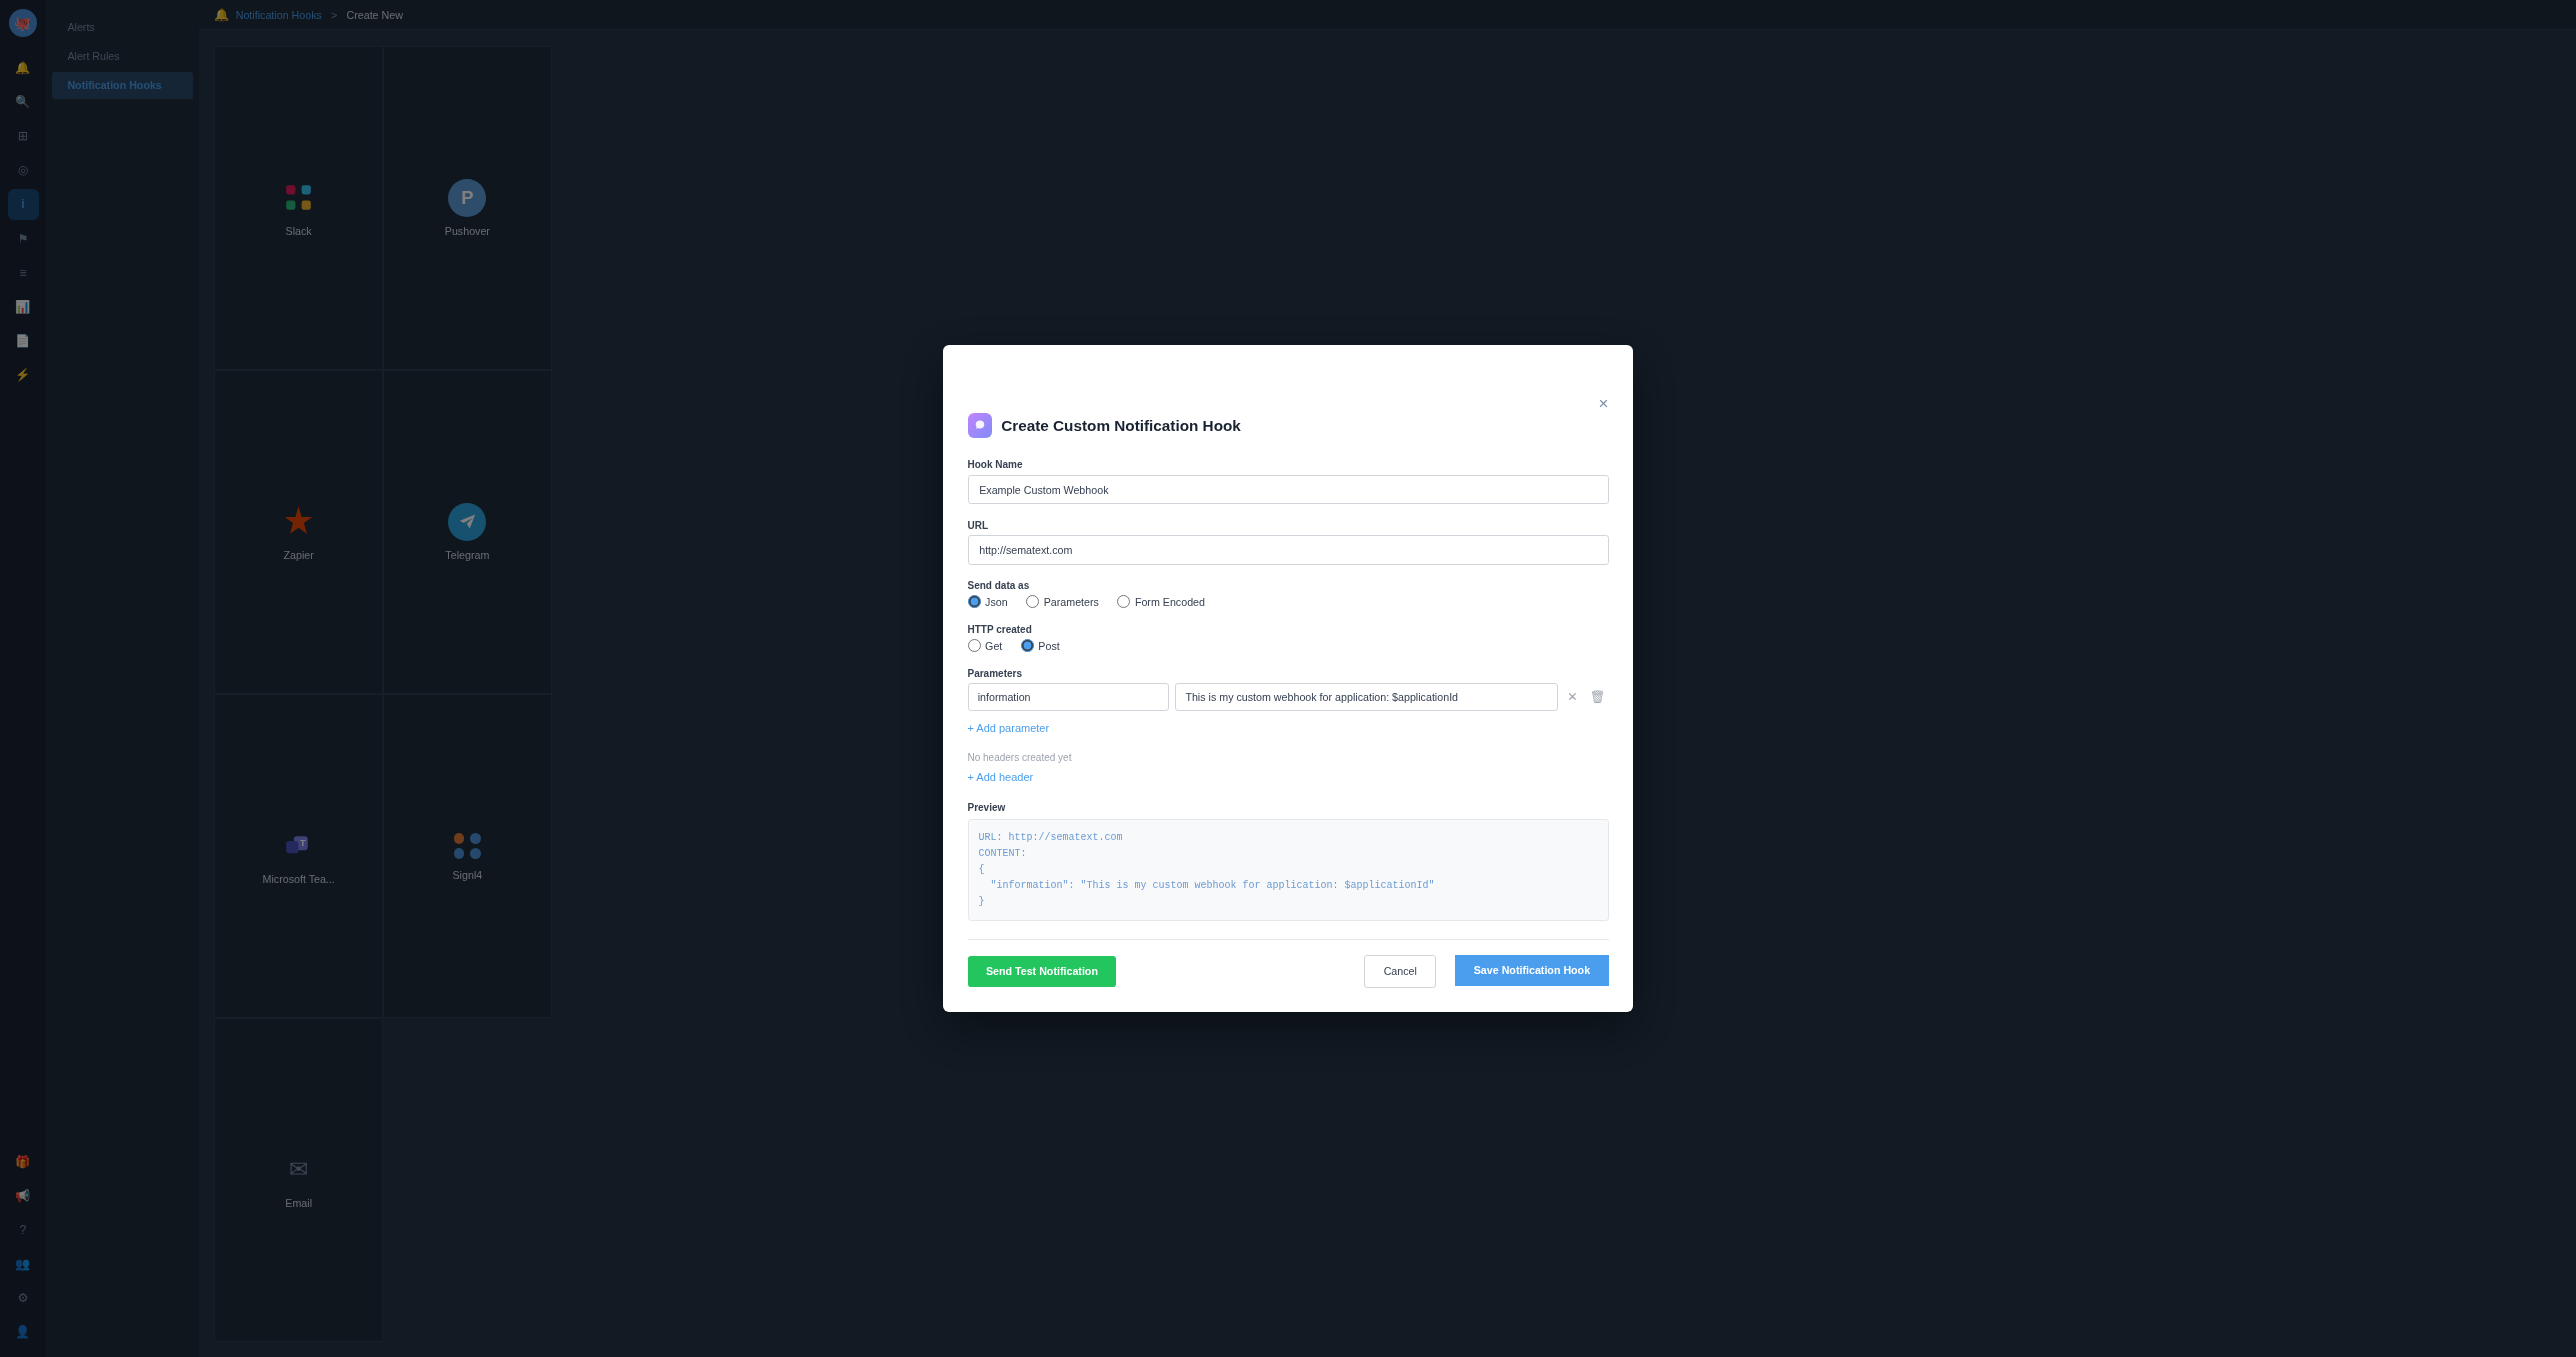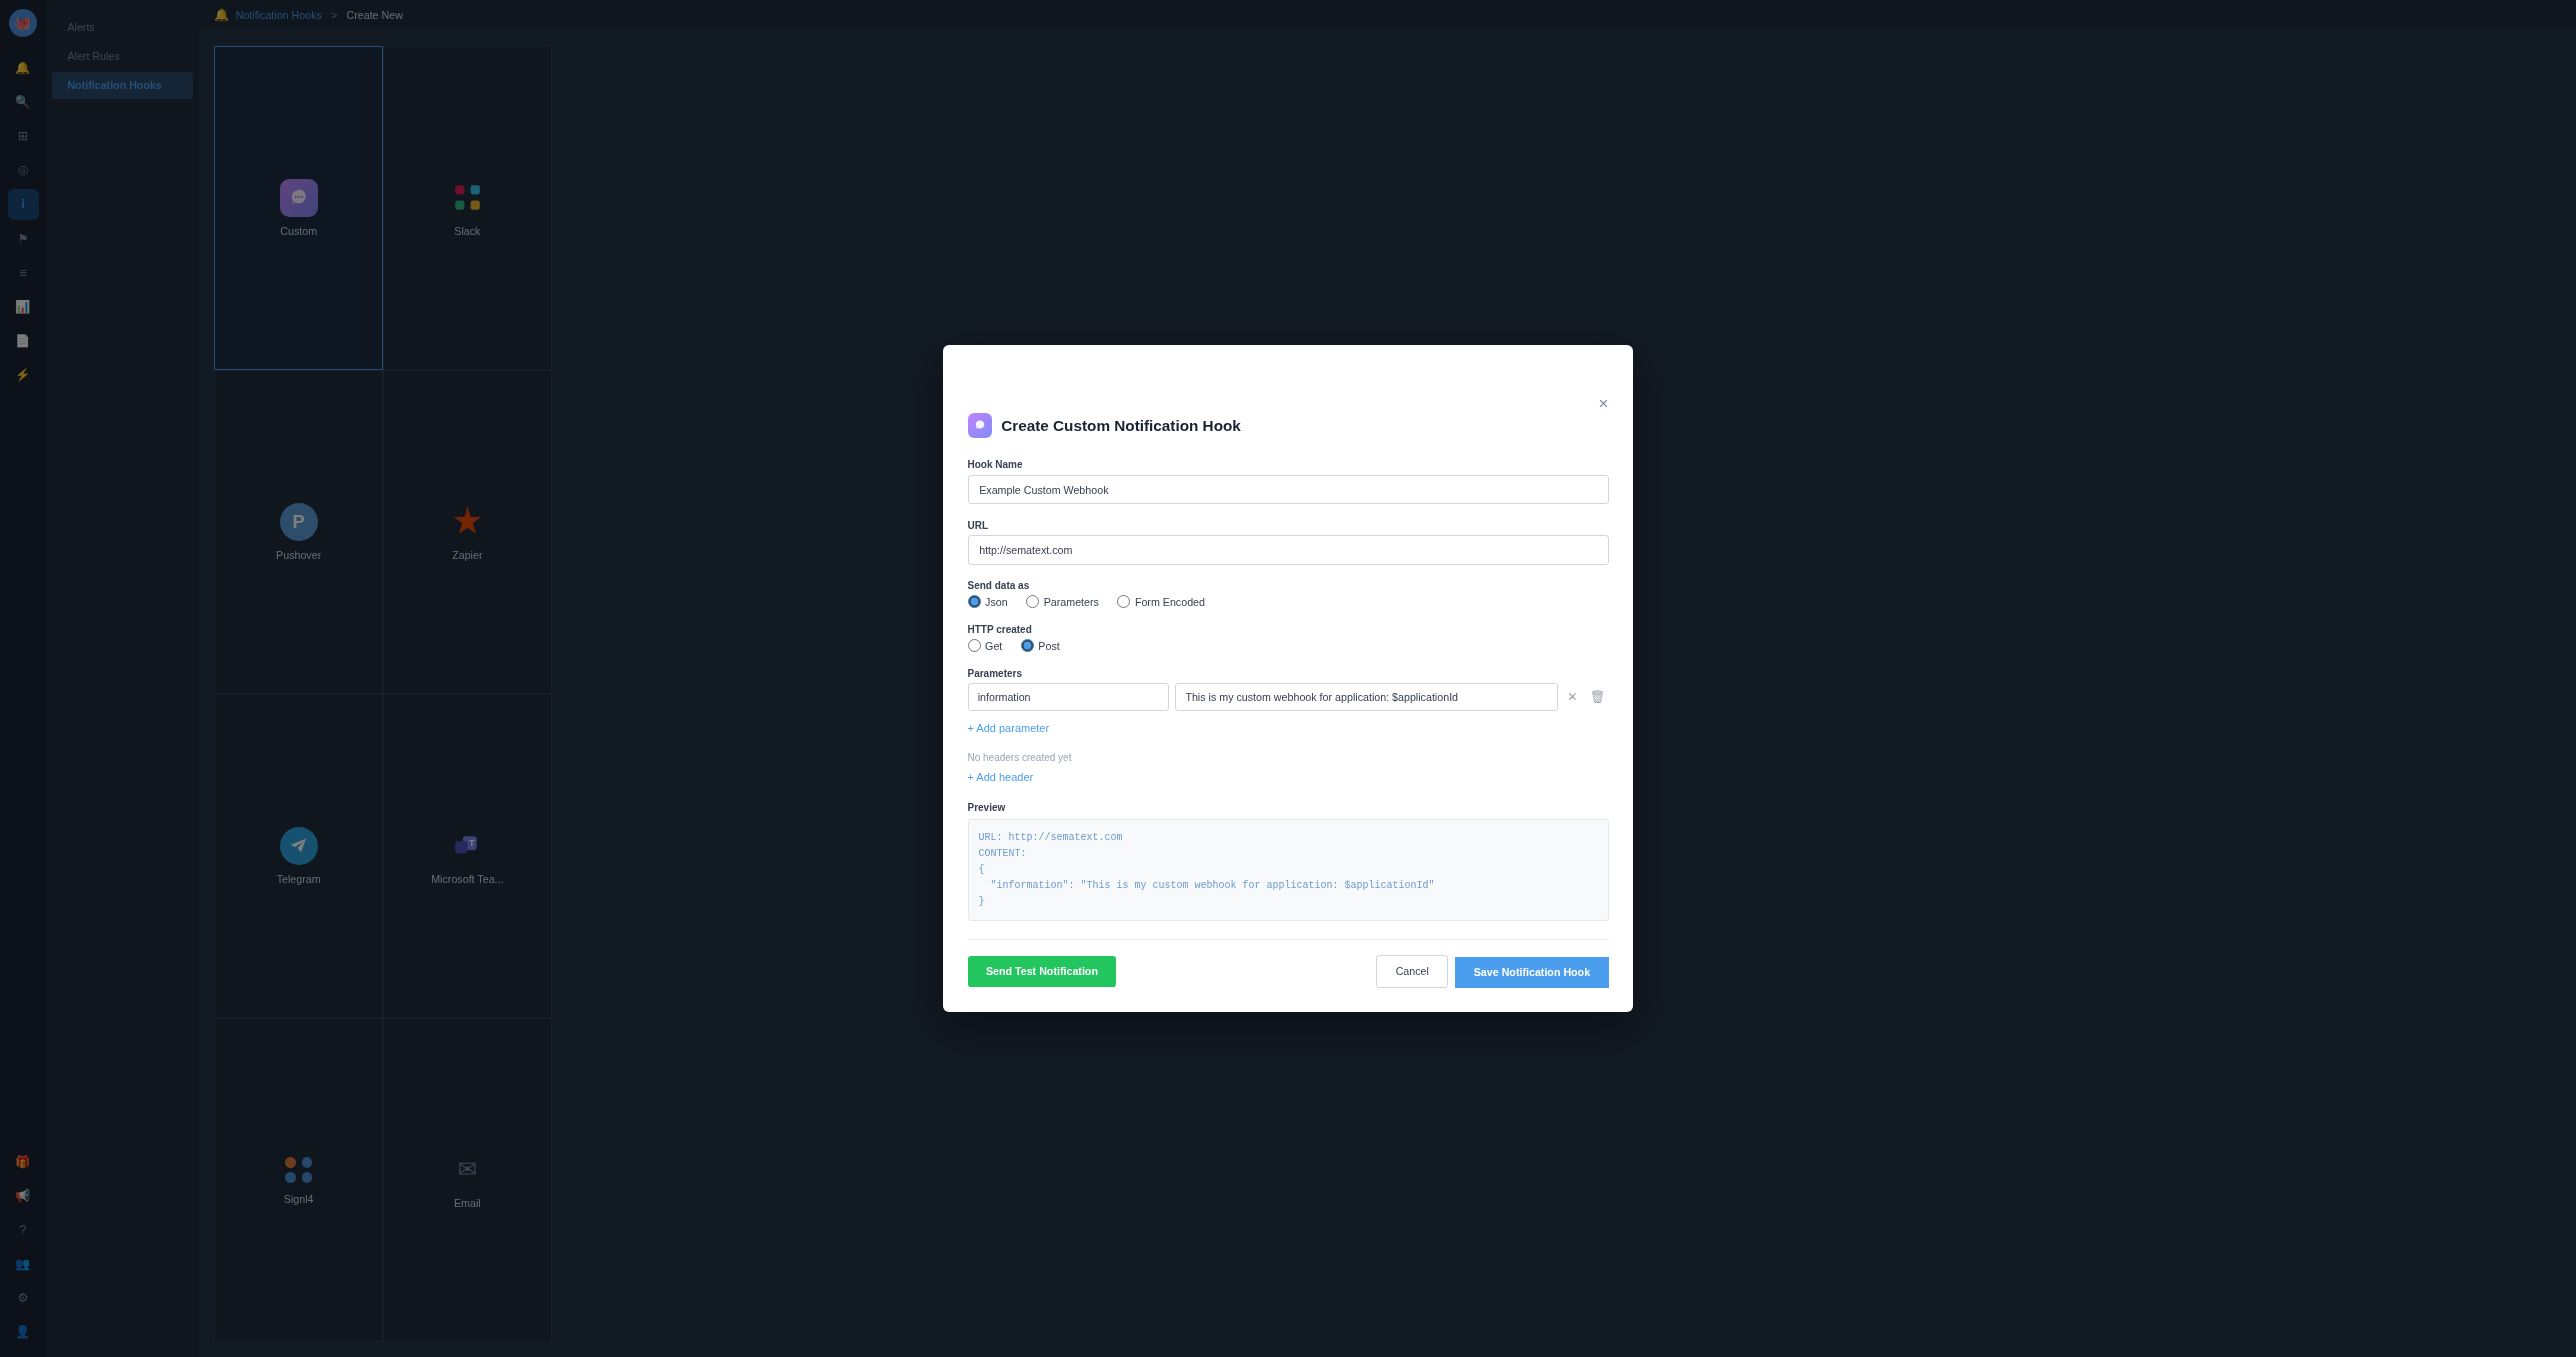--- a/index.html
+++ b/index.html
@@ -290,21 +290,21 @@
     .btn-test {
       background: #22c55e;
       color: white;
       border: none;
       border-radius: 3.1px;
       padding: 9.2px 18.4px;
       font-size: 10.7px;
       font-weight: 600;
       cursor: pointer;
     }
-    .footer-right { display: flex; gap: 7px; align-items: flex-end; }
+    .footer-right { display: flex; gap: 19px; align-items: flex-start; }
     .btn-cancel {
       background: none;
       border: 0.8px solid #d1d5db;
       border-radius: 3.1px;
       padding: 9.2px 18.4px;
       font-size: 10.7px;
       color: #374151;
       cursor: pointer;
     }
     .btn-save {
@@ -409,31 +409,20 @@
 
   <div class="nav-bar">
     <span class="nav-icon">🔔</span>
     <a class="nav-link">Notification Hooks</a>
     <span class="nav-separator">&gt;</span>
     <span class="nav-current">Create New</span>
   </div>
 
   <div class="grid-area">
 
-    <div class="grid-item selected">
-      <div class="icon-custom">
-        <svg width="21.5" height="21.5" viewBox="0 0 28 28" fill="none">
-          <path d="M14 4C9 4 5 8 5 13c0 2 0.7 4 2 5.5L5 22l3.5-2c1.5 0.8 3.2 1.3 5.5 1.3 5 0 9-4 9-9s-4-9-9-9z" fill="white" opacity="0.9"></path>
-          <circle cx="10" cy="13" r="1.5" fill="#c084fc"></circle>
-          <circle cx="14" cy="13" r="1.5" fill="#c084fc"></circle>
-          <circle cx="18" cy="13" r="1.5" fill="#c084fc"></circle>
-        </svg>
-      </div>
-      <span class="grid-item-label">Custom</span>
-    </div>
 
     <div class="grid-item">
       <div class="icon-slack">
         <svg width="37" height="37" viewBox="0 0 48 48">
           <rect x="8" y="8" width="12" height="12" rx="3" fill="#e01e5a"></rect>
           <rect x="28" y="8" width="12" height="12" rx="3" fill="#36c5f0"></rect>
           <rect x="8" y="28" width="12" height="12" rx="3" fill="#2eb67d"></rect>
           <rect x="28" y="28" width="12" height="12" rx="3" fill="#ecb22e"></rect>
         </svg>
       </div>

